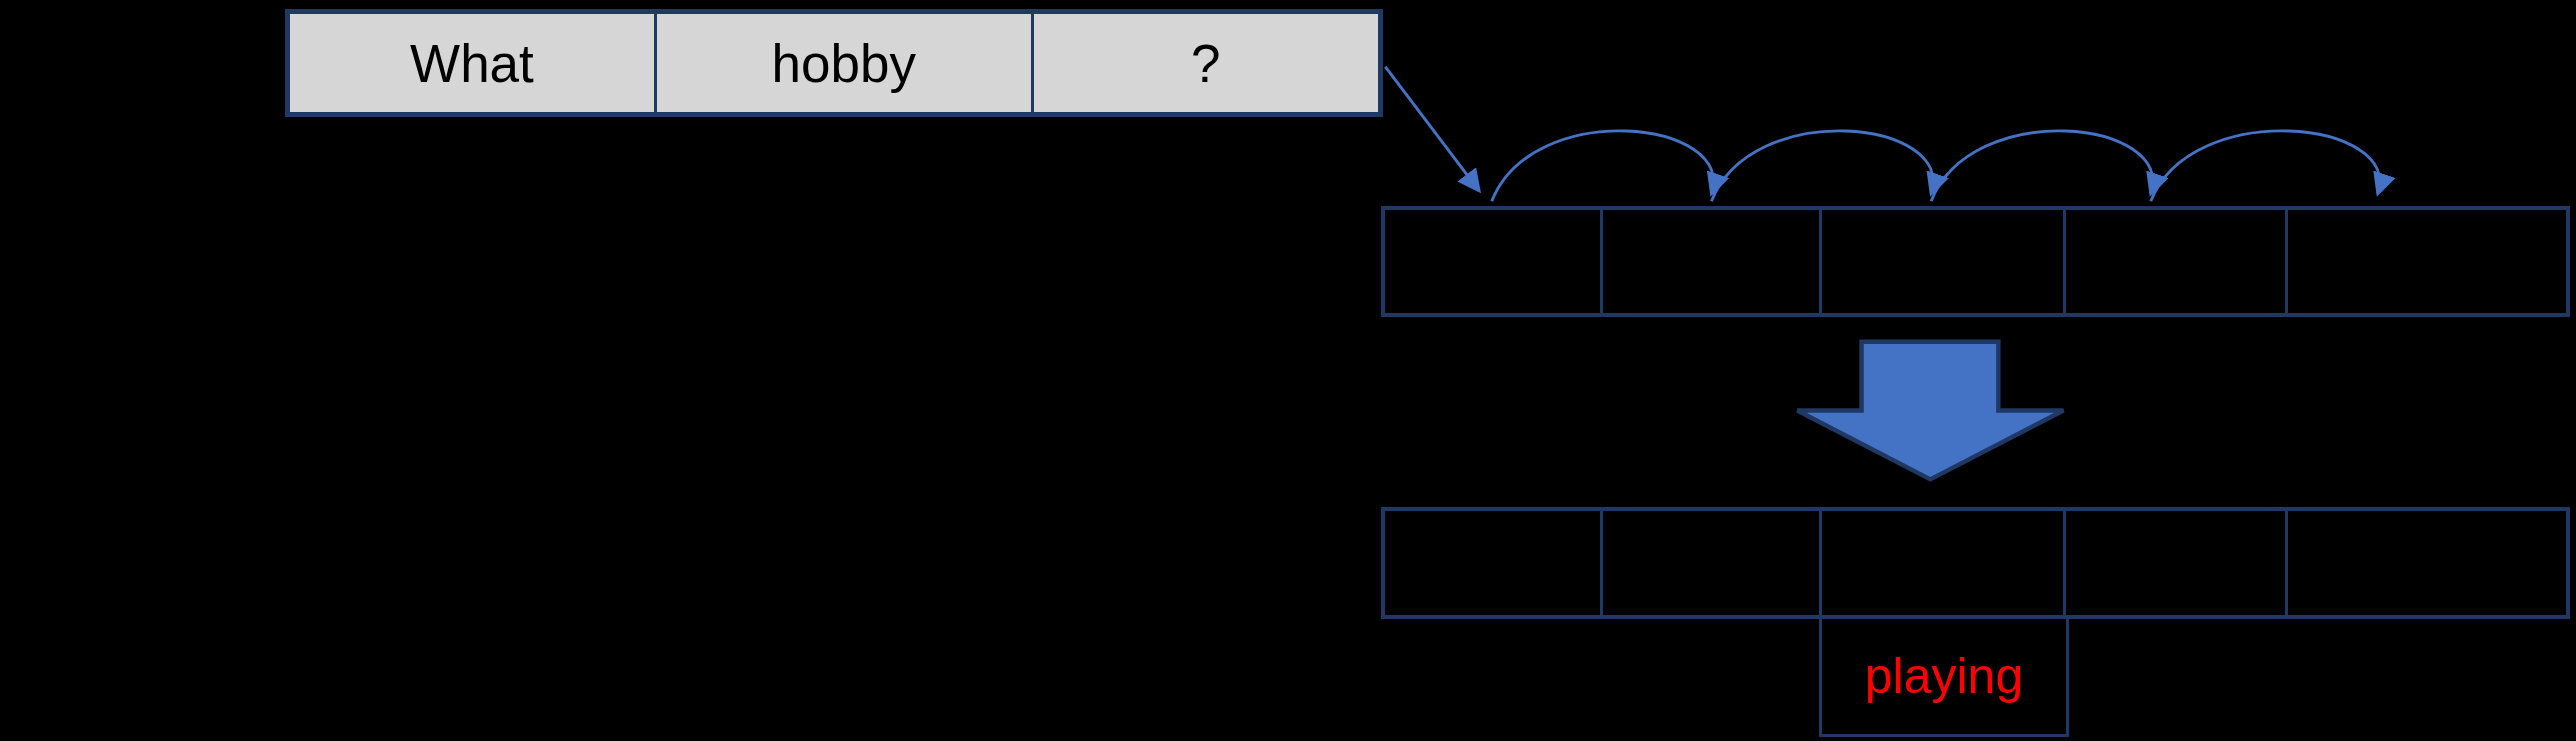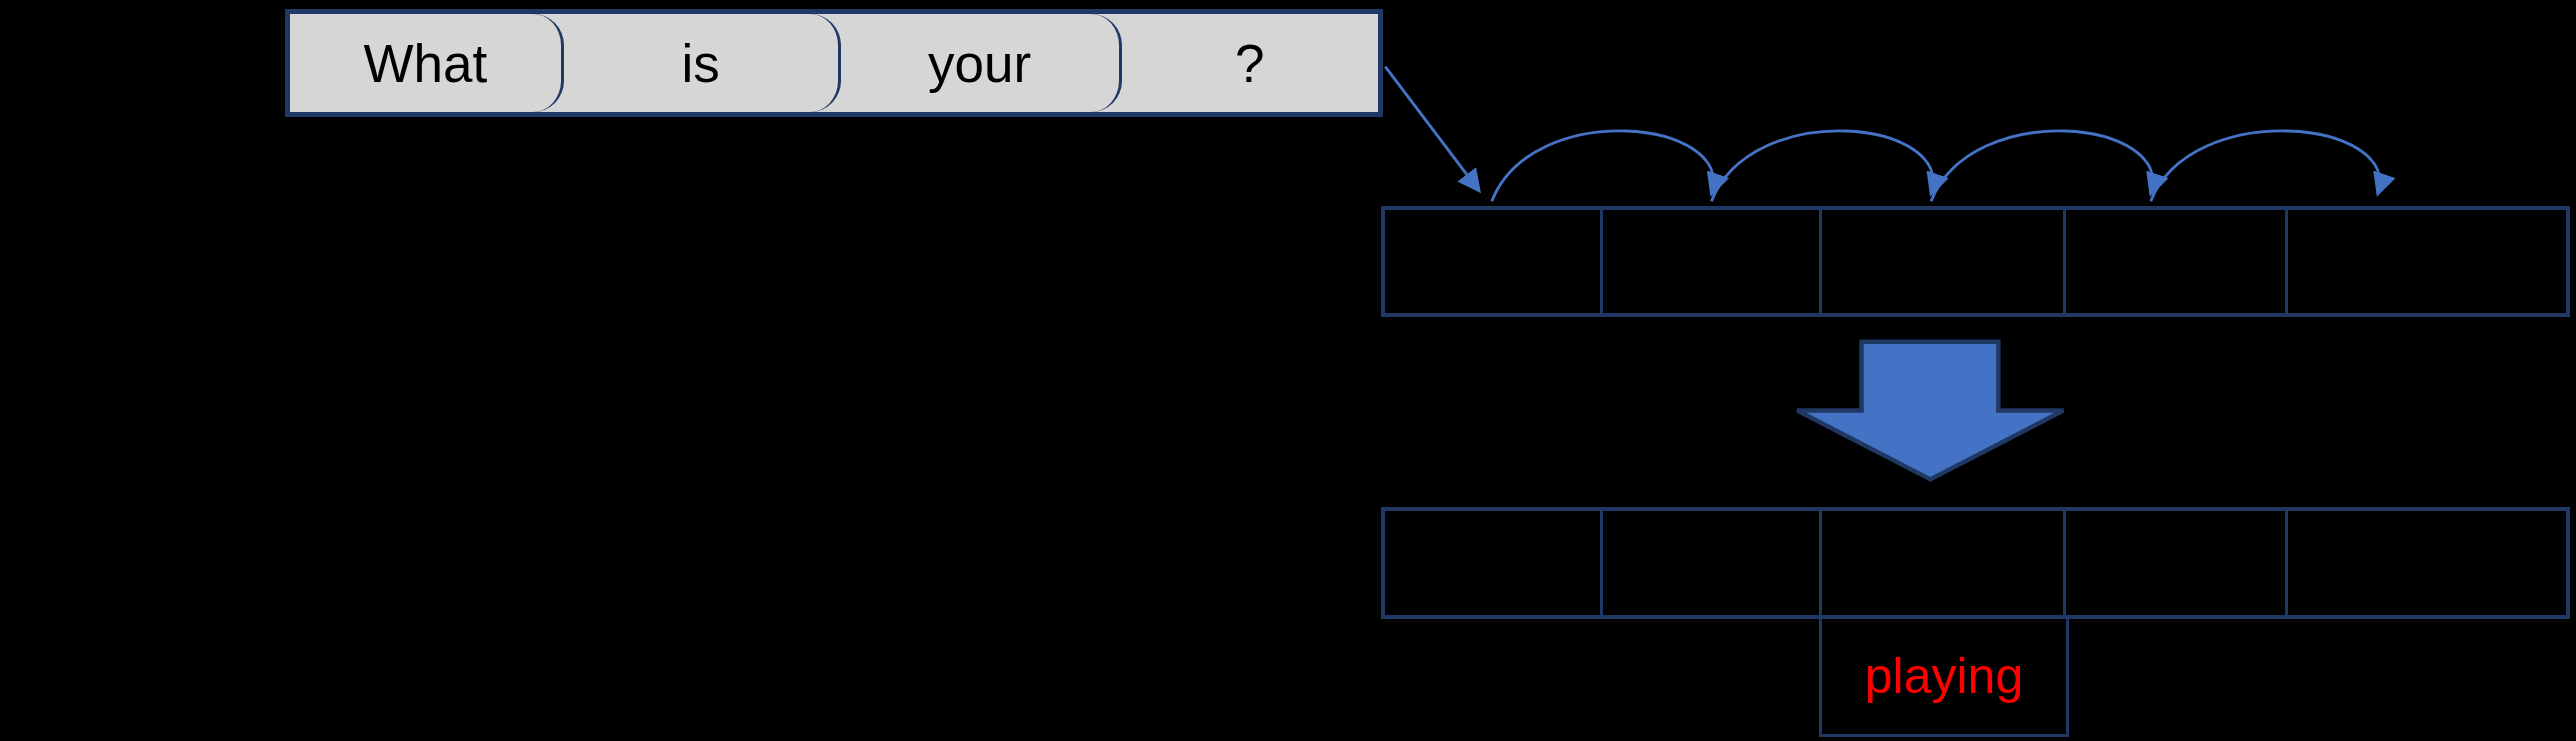--- a/index.html
+++ b/index.html
@@ -31,21 +31,20 @@
   }
   .sentence-table .word-cell {
     box-sizing: border-box;
     border-right: 3.7px solid #1F3864;
     display: flex;
     align-items: center;
     justify-content: center;
     font-size: 53px;
     color: #000000;
     overflow: hidden;
-    border-radius: 31px;
   }
   .sentence-table .word-cell:last-child { border-right: none; }
 
   
   .box-row {
     position: absolute;
     left: 1381px;
     width: 1189px;
     box-sizing: border-box;
     border: 4.4px solid #1F3864;
@@ -85,22 +84,21 @@
     pointer-events: none;
   }
 </style>
 </head>
 <body>
 
 <div class="canvas">
 
   <div class="sentence-table">
     <div class="word-cell" style="flex:297 0 0">What</div>
-    <div class="word-cell" style="flex:300 0 0">is</div>
-    <div class="word-cell" style="flex:305 0 0">your</div>
+    <div class="word-cell" style="flex:305 0 0">hobby</div>
     <div class="word-cell" style="flex:281 0 0">?</div>
   </div>
 
   <div class="box-row row-top">
     <div class="empty-cell" style="flex:296 0 0"></div>
     <div class="empty-cell" style="flex:297 0 0"></div>
     <div class="empty-cell" style="flex:332 0 0"></div>
     <div class="empty-cell" style="flex:300 0 0"></div>
     <div class="empty-cell" style="flex:383 0 0"></div>
   </div>

